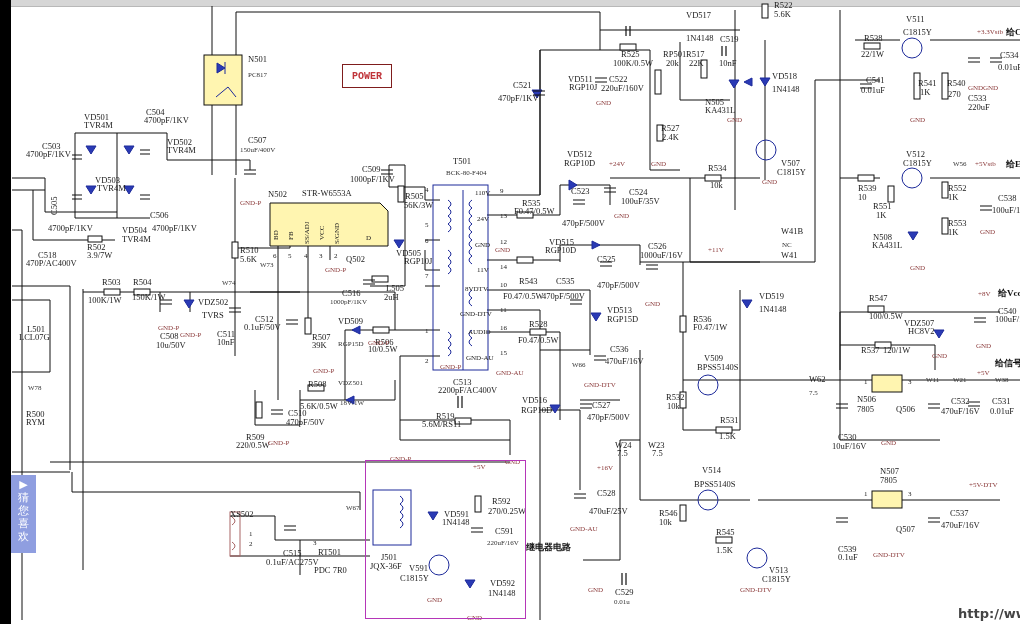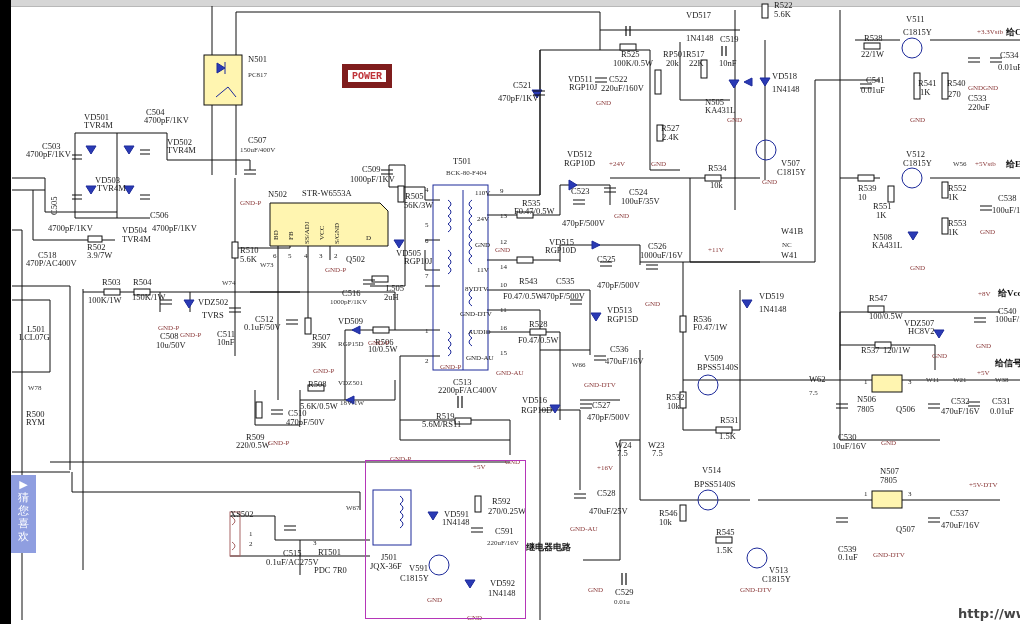--- a/index.html
+++ b/index.html
@@ -9,21 +9,21 @@
 #sch{position:absolute;left:0;top:0;}
 .lbl{font-family:"Liberation Serif","DejaVu Serif",serif;font-size:8.5px;fill:#1a1a1a;}
 .sm{font-size:7px;fill:#333;}
 .gnd{font-size:7px;fill:#8b3a3a;}
 .net{font-size:7px;fill:#8b3a3a;}
 .pin{font-size:7px;fill:#222;}
 .cn{font-size:9px;font-weight:bold;fill:#111;}
 .w{stroke:#111;stroke-width:1;fill:none;}
 .bl{stroke:#1d2a9a;stroke-width:1;fill:none;}
 .blf{fill:#2a3ab5;stroke:#1d2a9a;}
-#power-box{position:absolute;left:342px;top:64px;width:50px;height:24px;border:6px solid #7f1d1d;box-sizing:border-box;color:#c0343a;font-family:"Liberation Mono","DejaVu Sans Mono",monospace;font-size:10px;font-weight:bold;display:flex;align-items:center;justify-content:center;}
+#power-box{position:absolute;left:342px;top:64px;width:50px;height:24px;border:1px solid #7f1d1d;box-sizing:border-box;color:#c0343a;font-family:"Liberation Mono","DejaVu Sans Mono",monospace;font-size:10px;font-weight:bold;display:flex;align-items:center;justify-content:center;}
 #relay-box{position:absolute;left:365px;top:460px;width:161px;height:159px;border:1px solid #b536b8;box-sizing:border-box;}
 #like-panel{position:absolute;left:11px;top:475px;width:25px;height:78px;background:#8f9ee0;color:#fff;font-family:"DejaVu Sans",sans-serif;font-size:11px;line-height:13px;text-align:center;padding-top:3px;box-sizing:border-box;}
 #like-panel .ch{display:block;}
 #watermark{position:absolute;left:958px;top:606px;font-family:"DejaVu Sans",sans-serif;font-size:13px;font-weight:bold;color:#444;}
 </style>
 </head>
 <body>
 
 <div id="leftbar"></div>
 <div id="topbar"></div>

